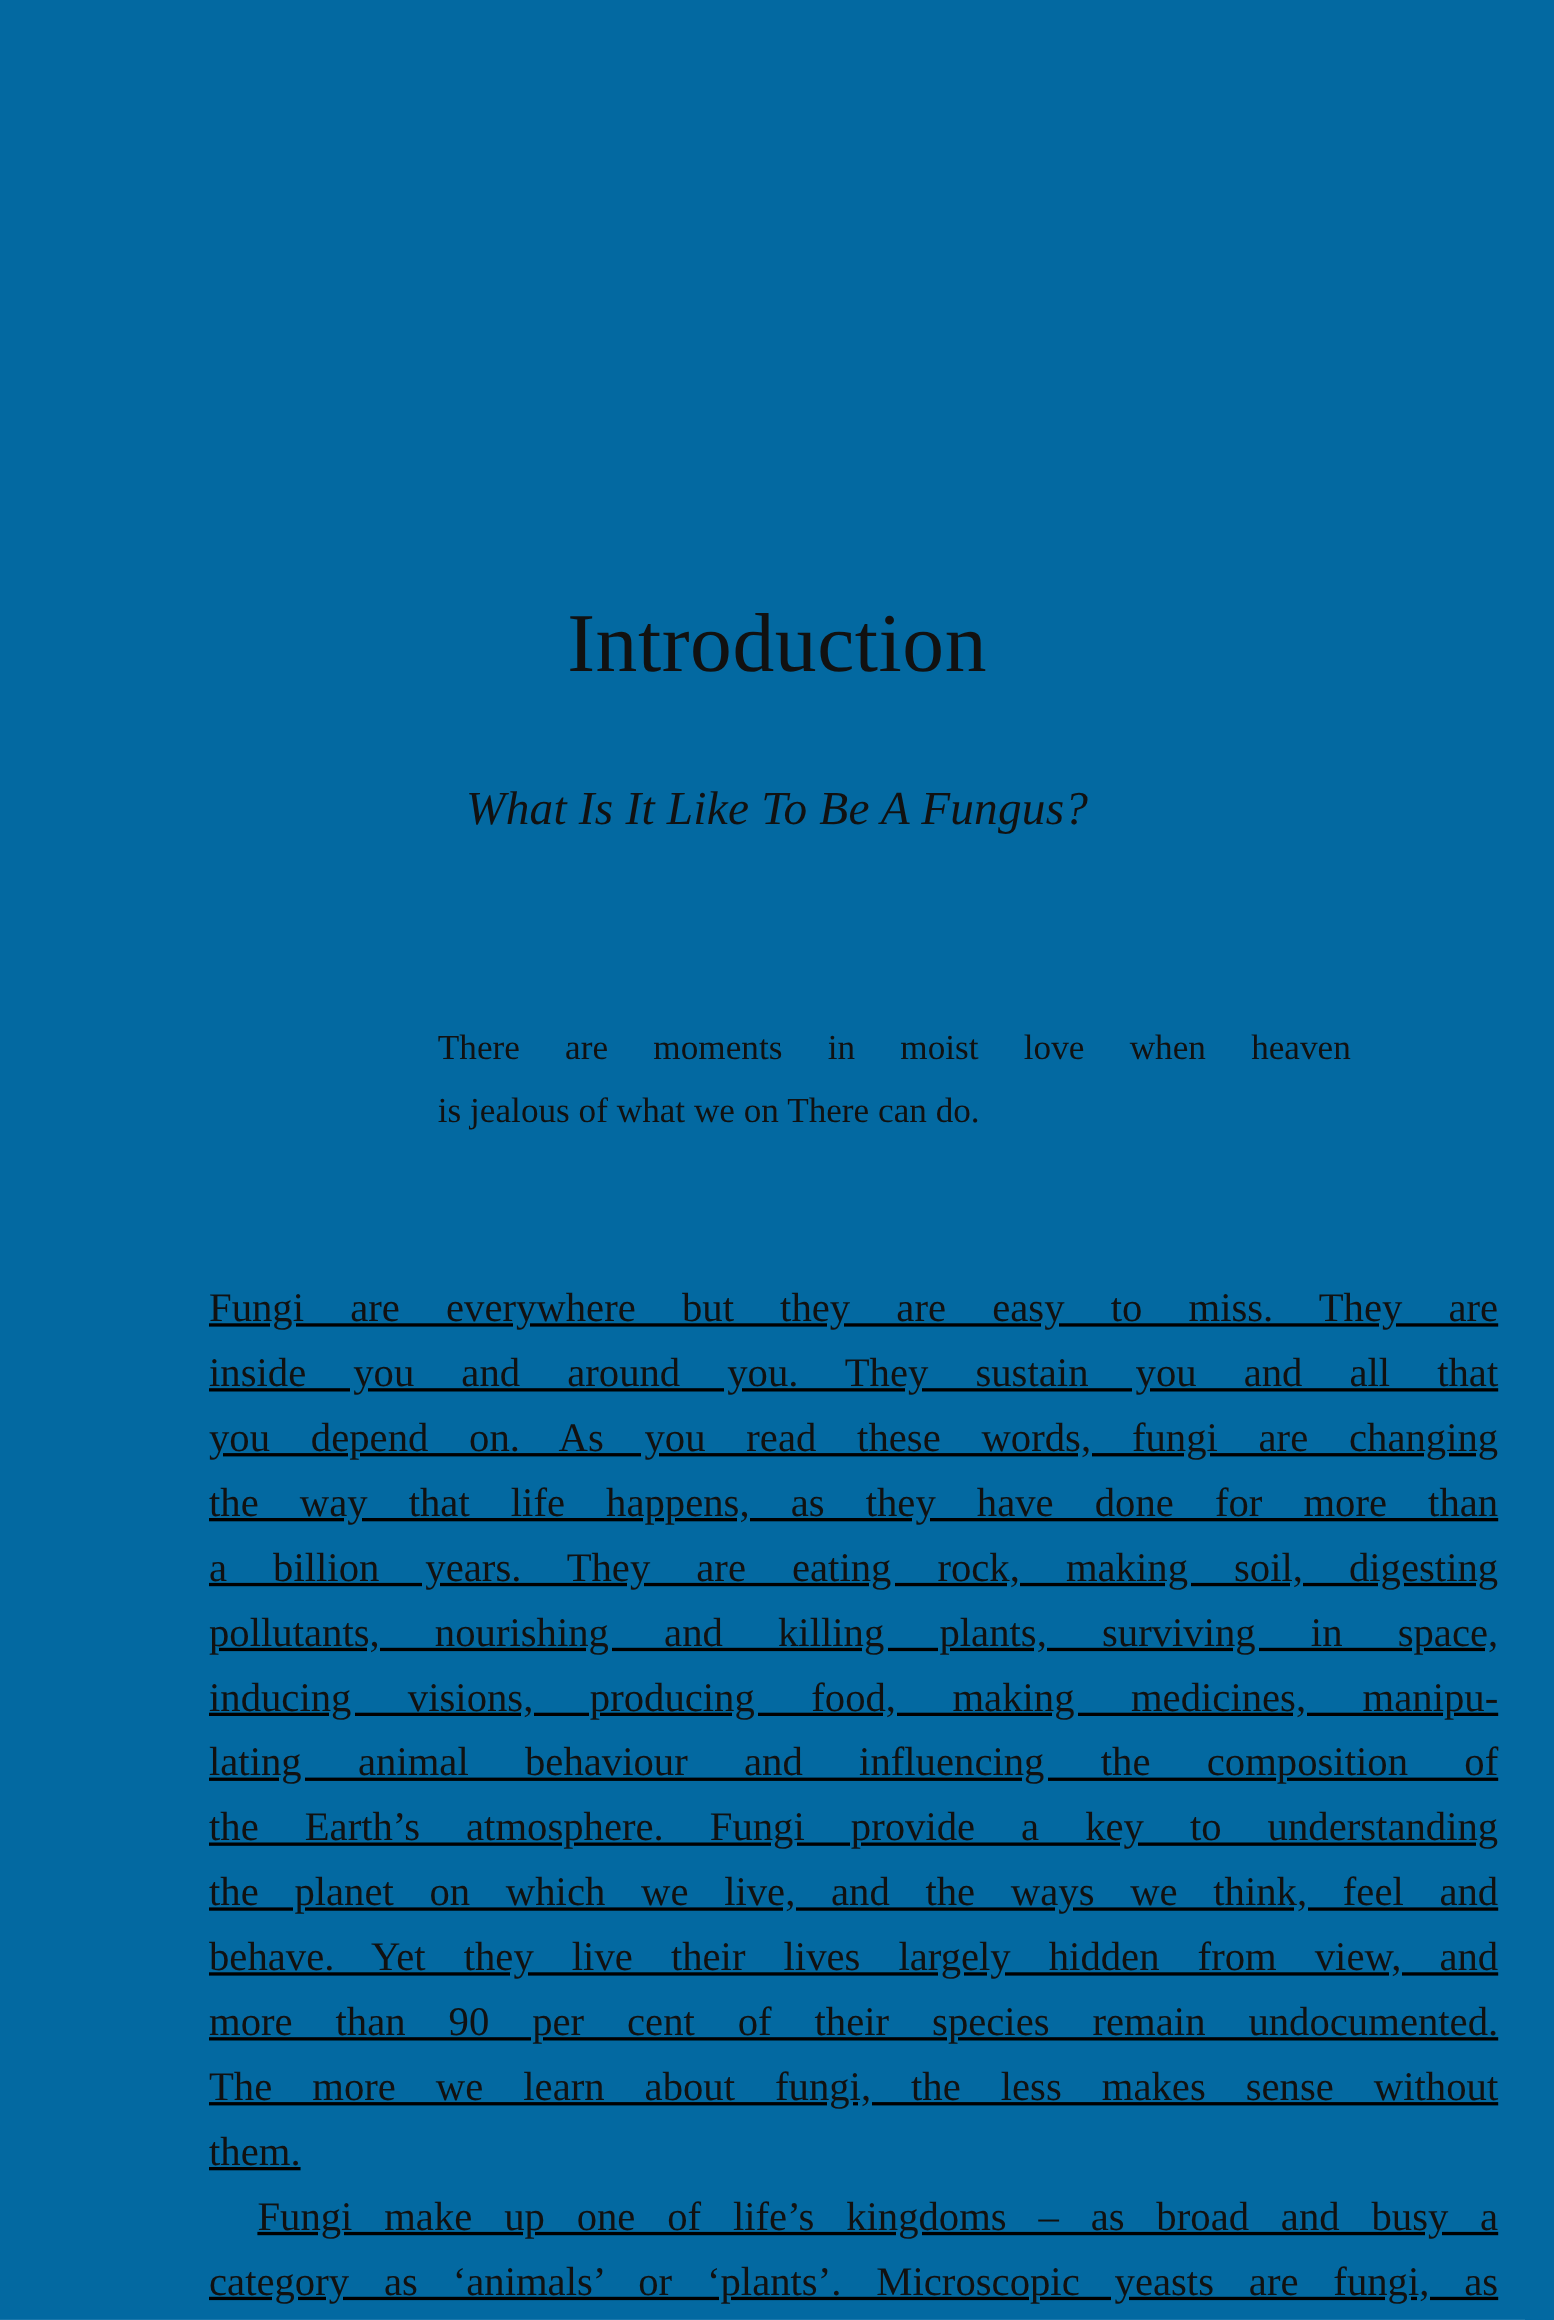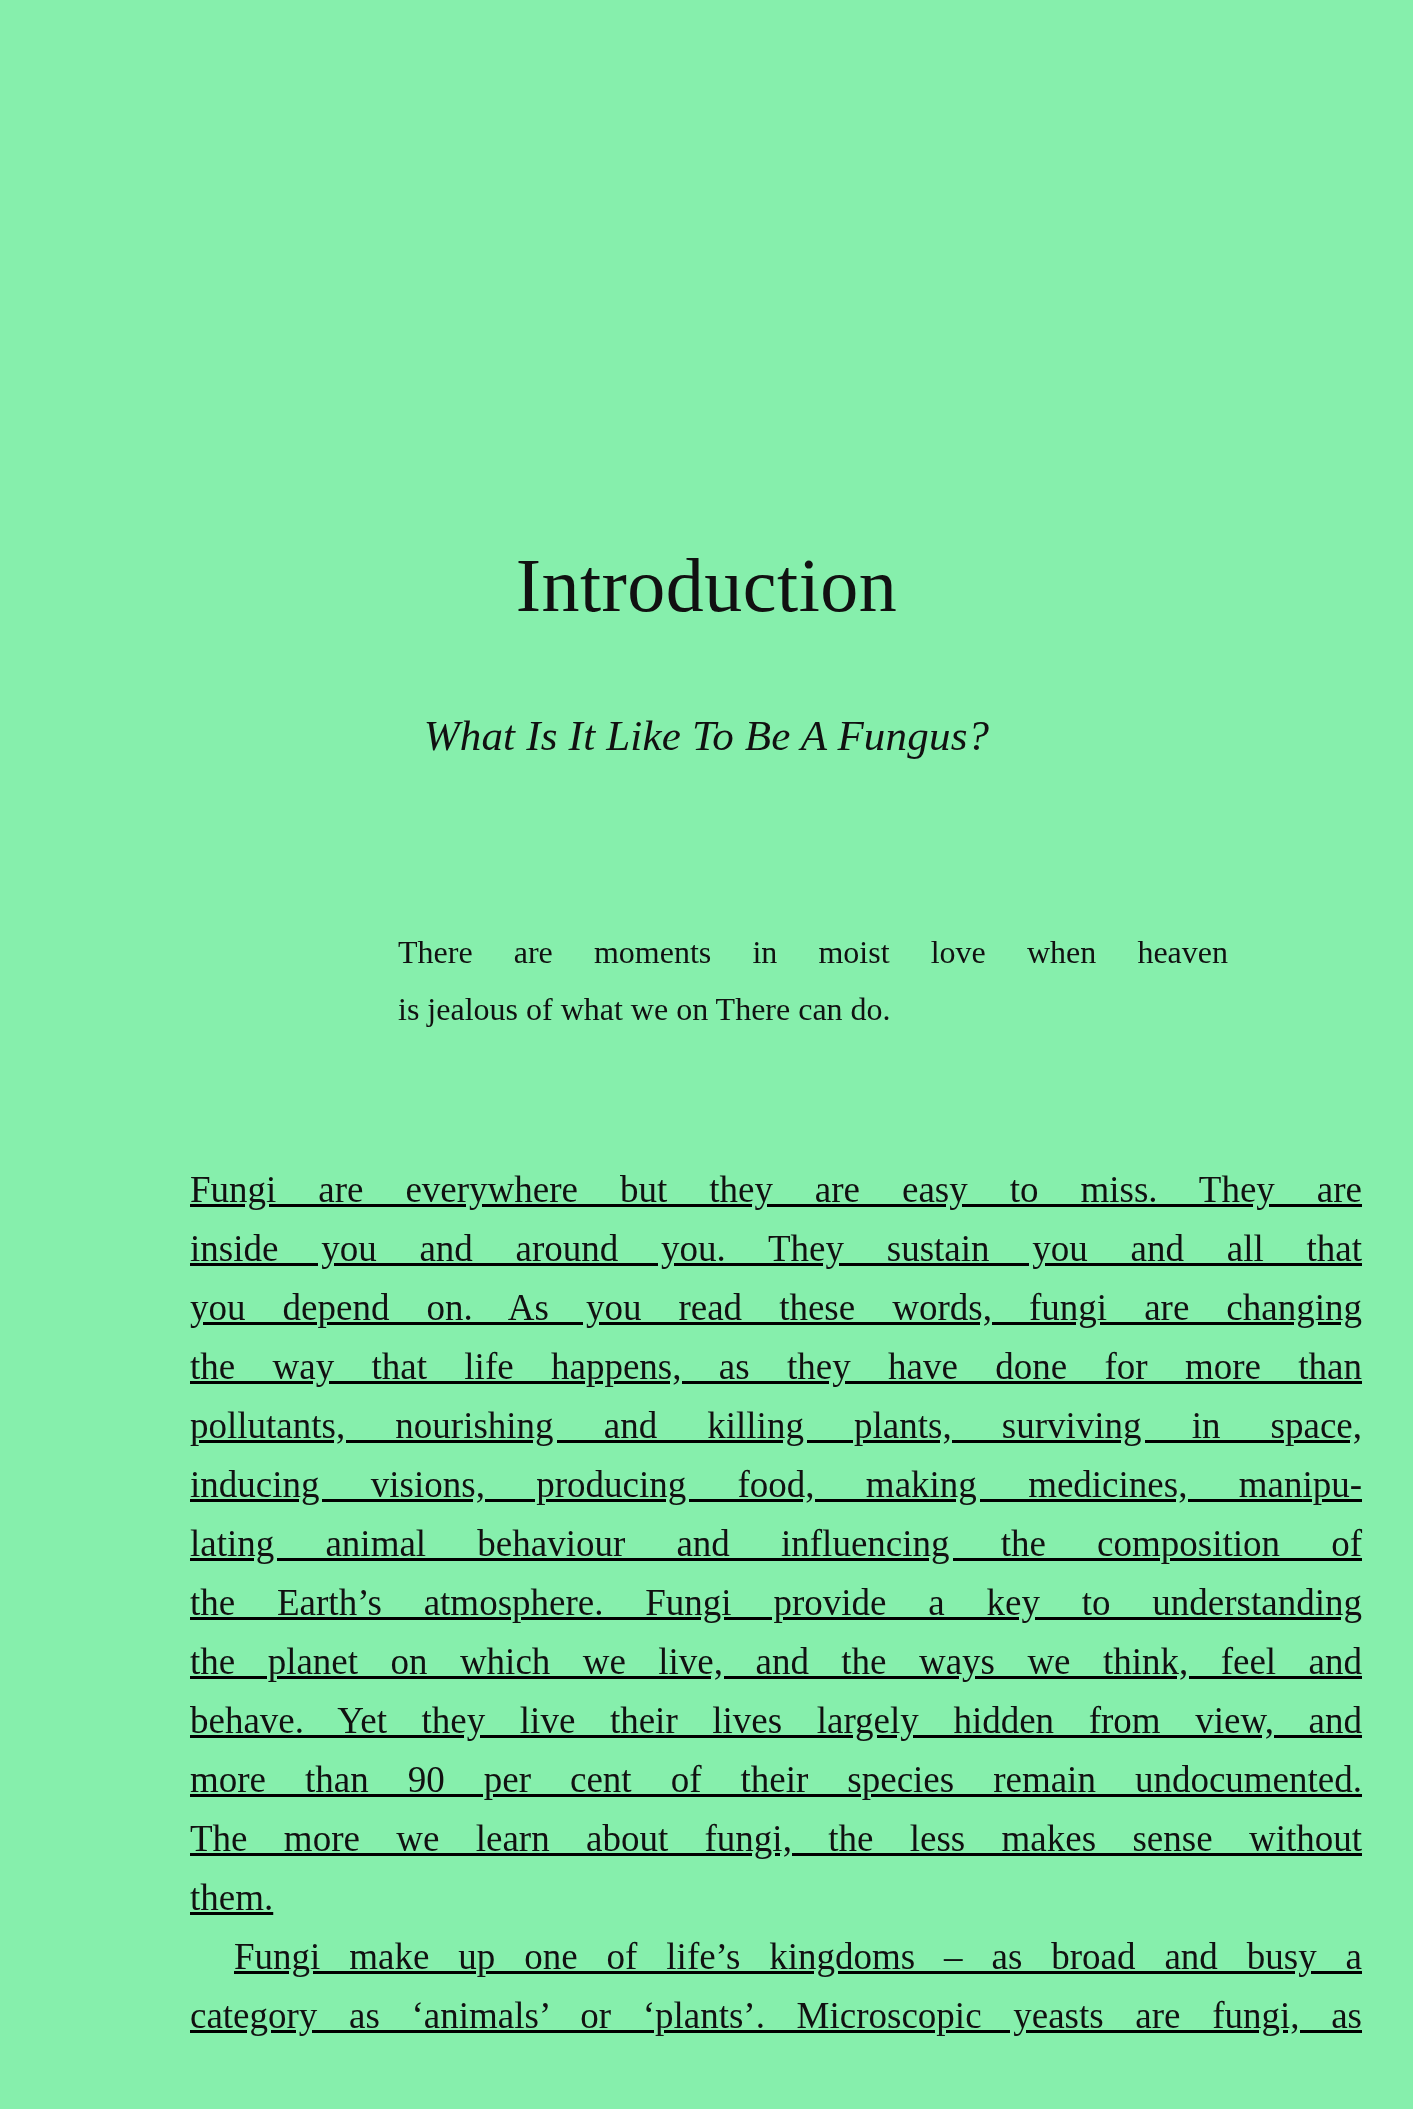--- a/index.html
+++ b/index.html
@@ -13,21 +13,21 @@
     position: relative;
     overflow: hidden;
     font-family: "Liberation Serif", "DejaVu Serif", serif;
     color: #000000;
     -webkit-font-smoothing: antialiased;
   }
 
   .page {
     position: absolute;
     inset: 0;
-    background: #86efac;
+    background: #0369a1;
   }
 
   
   .chapter-title {
     position: absolute;
     left: 0;
     right: 0;
     top: 495px;
     text-align: center;
     font-size: 76px;
@@ -124,20 +124,21 @@
     <div class="epigraph-line">is jealous of what we on There can do.</div>
   </blockquote>
 
   <div class="body-text">
 
     <div>
       <div class="body-line">Fungi are everywhere but they are easy to miss. They are</div>
       <div class="body-line">inside you and around you. They sustain you and all that</div>
       <div class="body-line">you depend on. As you read these words, fungi are changing</div>
       <div class="body-line">the way that life happens, as they have done for more than</div>
+      <div class="body-line">a billion years. They are eating rock, making soil, digesting</div>
       <div class="body-line">pollutants, nourishing and killing plants, surviving in space,</div>
       <div class="body-line">inducing visions, producing food, making medicines, manipu-</div>
       <div class="body-line">lating animal behaviour and influencing the composition of</div>
       <div class="body-line">the Earth’s atmosphere. Fungi provide a key to understanding</div>
       <div class="body-line">the planet on which we live, and the ways we think, feel and</div>
       <div class="body-line">behave. Yet they live their lives largely hidden from view, and</div>
       <div class="body-line">more than 90 per cent of their species remain undocumented.</div>
       <div class="body-line">The more we learn about fungi, the less makes sense without</div>
       <div class="body-line last">them.</div>
     </div>

